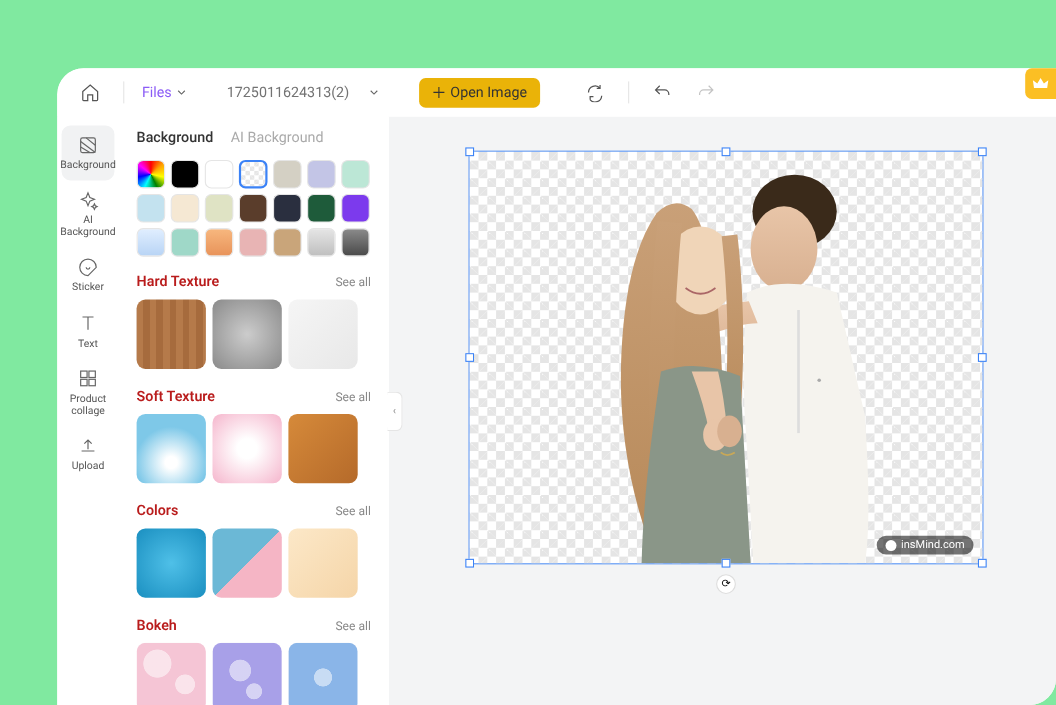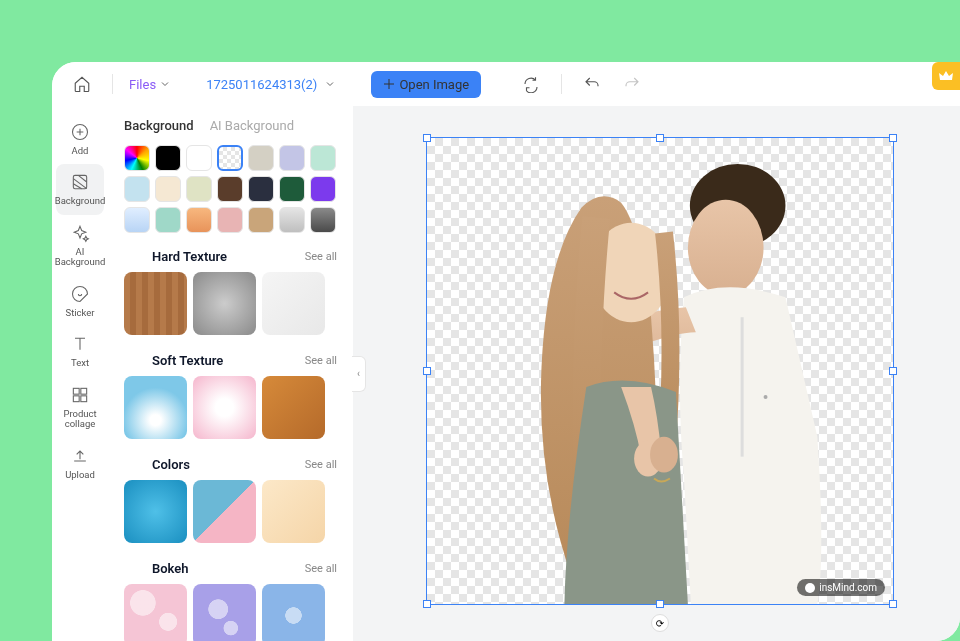--- a/index.html
+++ b/index.html
@@ -2,47 +2,47 @@
 <html><head>
 <meta charset="utf-8">
 <style>
 * { margin:0; padding:0; box-sizing:border-box; font-family:-apple-system,BlinkMacSystemFont,"Segoe UI",Roboto,sans-serif; }
 body { width:960px; height:641px; background:#80e9a0; border-radius:24px; overflow:hidden; position:relative; }
 .app { position:absolute; top:62px; left:52px; right:0; bottom:0; background:#fff; border-top-left-radius:24px; display:flex; flex-direction:column; overflow:hidden; }
 .topbar { height:44px; display:flex; align-items:center; padding:0 16px; gap:12px; background:#fff; }
 .icon-btn { width:28px; height:28px; display:flex; align-items:center; justify-content:center; cursor:pointer; color:#555; }
 .icon-btn svg { width:18px; height:18px; }
 .files-btn { display:flex; align-items:center; gap:4px; font-size:13px; color:#8b5cf6; cursor:pointer; }
-.filename { display:flex; align-items:center; gap:8px; font-size:13px; color:#3b82f6; cursor:pointer; }
-.open-img-btn { display:flex; align-items:center; gap:4px; background:#3b82f6; padding:6px 12px; border-radius:6px; font-size:13px; color:#333; cursor:pointer; }
+.filename { display:flex; align-items:center; gap:18px; font-size:13px; color:#737373; cursor:pointer; }
+.open-img-btn { display:flex; align-items:center; gap:4px; background:#eab308; padding:6px 12px; border-radius:6px; font-size:13px; color:#333; cursor:pointer; }
 .tb-spacer { width:1px; height:20px; background:#e5e5e5; margin:0 4px; }
 .tb-sep { flex:0 0 12px; }
 .crown { position:absolute; top:62px; right:0; width:28px; height:28px; background:#fbbf24; display:flex; align-items:center; justify-content:center; border-top-left-radius:6px; border-bottom-left-radius:6px; }
 .main { flex:1; display:flex; overflow:hidden; }
 .sidebar { width:56px; display:flex; flex-direction:column; align-items:center; padding-top:8px; background:#fff; }
 .side-item { width:56px; display:flex; flex-direction:column; align-items:center; padding:8px 0; cursor:pointer; color:#666; font-size:10px; gap:4px; }
 .side-item.active { background:#f1f2f3; border-radius:8px; margin:0 4px; width:48px; }
 .side-item svg { width:20px; height:20px; }
 .side-label { font-size:9.5px; text-align:center; line-height:1.1; color:#555; }
 .new-badge { background:#10c8e8; color:#fff; font-size:7px; padding:1px 3px; border-radius:3px; margin-left:2px; }
 .panel { width:245px; overflow-y:auto; padding:12px 16px; background:#fff; }
 .panel-tabs { display:flex; gap:16px; margin-bottom:12px; }
 .panel-tab { font-size:13px; color:#aaa; cursor:pointer; }
 .panel-tab.active { color:#333; font-weight:500; }
 .swatches { display:flex; flex-wrap:wrap; gap:5px; margin-bottom:16px; }
 .swatch { width:26px; height:26px; border-radius:6px; cursor:pointer; border:1px solid #e5e5e5; }
 .swatch.selected { border:2px solid #3b82f6; }
 .section-head { display:flex; justify-content:space-between; align-items:center; margin-bottom:8px; }
-.section-title { font-size:13px; font-weight:600; color:#0f172a;margin-left:28px; }
+.section-title { font-size:13px; font-weight:600; color:#b91c1c; }
 .see-all { font-size:11px; color:#888; cursor:pointer; }
 .thumbs { display:flex; gap:6px; margin-bottom:18px; }
 .thumb { width:63px; height:63px; border-radius:8px; cursor:pointer; flex-shrink:0; }
 .canvas-area { flex:1; background:#f3f4f5; position:relative; }
 .collapse-handle { position:absolute; left:-1px; top:50%; transform:translateY(-50%); width:14px; height:36px; background:#fff; border:1px solid #e5e5e5; border-left:none; border-radius:0 6px 6px 0; display:flex; align-items:center; justify-content:center; cursor:pointer; font-size:10px; color:#888; }
-.artboard { position:absolute; top:31px; left:73px; width:468px; height:468px; border:1px solid #3b82f6; }
+.artboard { position:absolute; top:31px; left:73px; width:468px; height:376px; border:1px solid #3b82f6; }
 .checker { width:100%; height:100%; background-image:linear-gradient(45deg,#e5e5e5 25%,transparent 25%),linear-gradient(-45deg,#e5e5e5 25%,transparent 25%),linear-gradient(45deg,transparent 75%,#e5e5e5 75%),linear-gradient(-45deg,transparent 75%,#e5e5e5 75%); background-size:16px 16px; background-position:0 0,0 8px,8px -8px,-8px 0; background-color:#fff; }
 .subject { position:absolute; top:0; left:0; width:100%; height:100%; }
 .handle { position:absolute; width:8px; height:8px; background:#fff; border:1px solid #3b82f6; }
 .handle.nw{top:-4px;left:-4px;} .handle.n{top:-4px;left:50%;margin-left:-4px;} .handle.ne{top:-4px;right:-4px;}
 .handle.w{top:50%;left:-4px;margin-top:-4px;} .handle.e{top:50%;right:-4px;margin-top:-4px;}
 .handle.sw{bottom:-4px;left:-4px;} .handle.s{bottom:-4px;left:50%;margin-left:-4px;} .handle.se{bottom:-4px;right:-4px;}
 .rotate-handle { position:absolute; bottom:-28px; left:50%; transform:translateX(-50%); width:18px; height:18px; background:#fff; border:1px solid #ddd; border-radius:50%; display:flex; align-items:center; justify-content:center; font-size:10px; cursor:pointer; }
 .watermark { position:absolute; bottom:8px; right:8px; background:rgba(0,0,0,.55); color:#fff; font-size:10px; padding:3px 8px; border-radius:10px; display:flex; align-items:center; gap:4px; }
 .watermark-dot { width:10px; height:10px; background:#fff; border-radius:50%; display:inline-block; }
 </style>
@@ -93,27 +93,20 @@
     <div class="icon-btn" style="opacity:.35">
       <svg viewBox="0 0 24 24" fill="none" stroke="currentColor" stroke-width="1.5">
           <path d="M15 14l5-5-5-5M20 9H9a5 5 0 00-5 5v1"></path>
         </svg>
     </div>
   </div>
 
   <div class="main">
 
     <div class="sidebar">
-      <div class="side-item">
-        <svg viewBox="0 0 24 24" fill="none" stroke="currentColor" stroke-width="1.3">
-            <circle cx="12" cy="12" r="9"></circle>
-            <path d="M12 8v8M8 12h8"></path>
-          </svg>
-        <span class="side-label">Add</span>
-      </div>
       <div class="side-item active">
         <svg viewBox="0 0 24 24" fill="none" stroke="currentColor" stroke-width="1.3">
             <rect x="4" y="4" width="16" height="16" rx="2"></rect>
             <path d="M4 8l16 12M4 14l10 6M10 4l10 8"></path>
           </svg>
         <span class="side-label">Background</span>
       </div>
       <div class="side-item">
         <svg viewBox="0 0 24 24" fill="none" stroke="currentColor" stroke-width="1.3">
             <path d="M12 4l2 5 5 2-5 2-2 5-2-5-5-2 5-2 2-5zM19 16l1 2 2 1-2 1-1 2-1-2-2-1 2-1 1-2z"></path>

